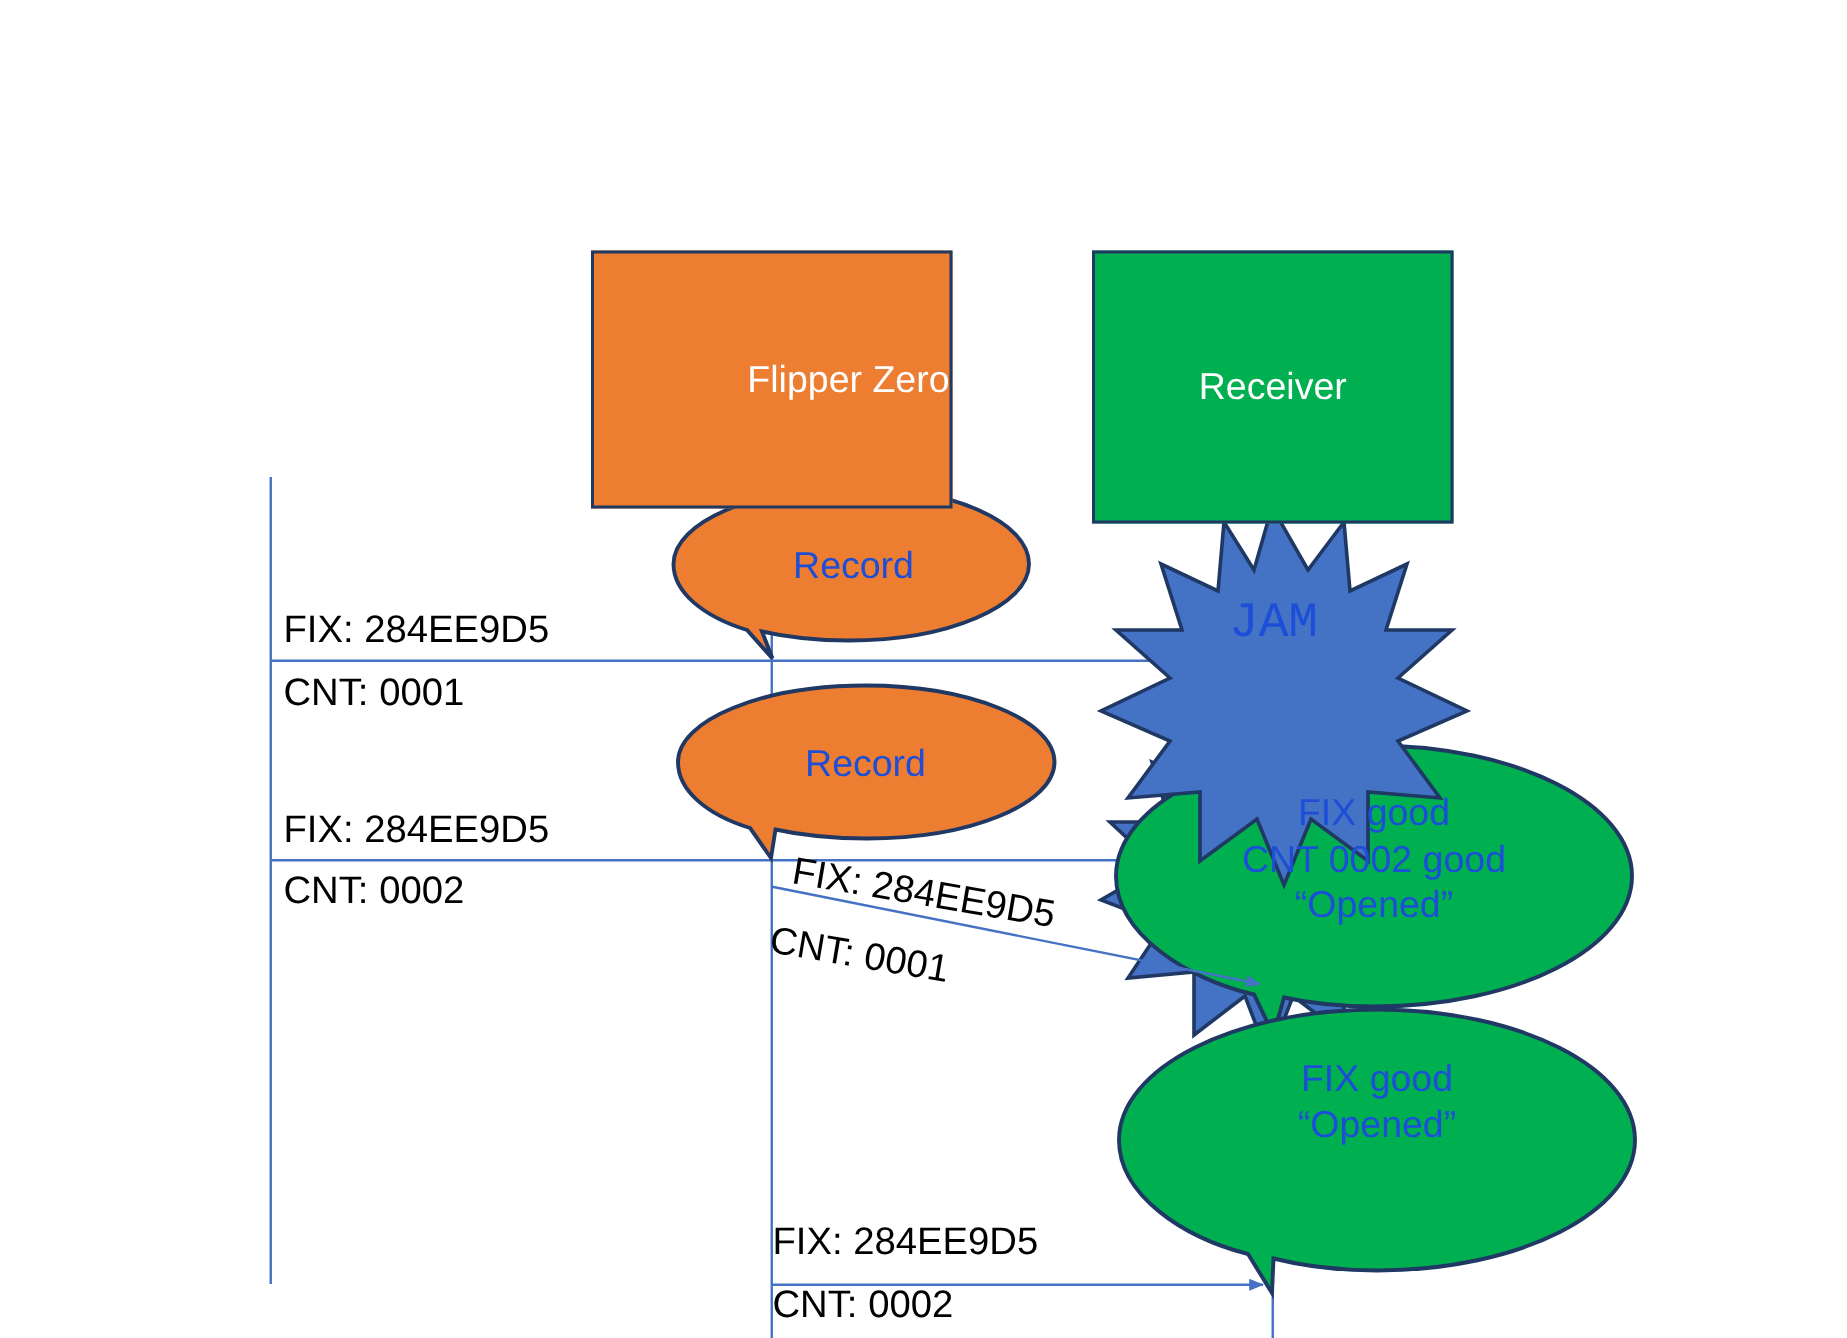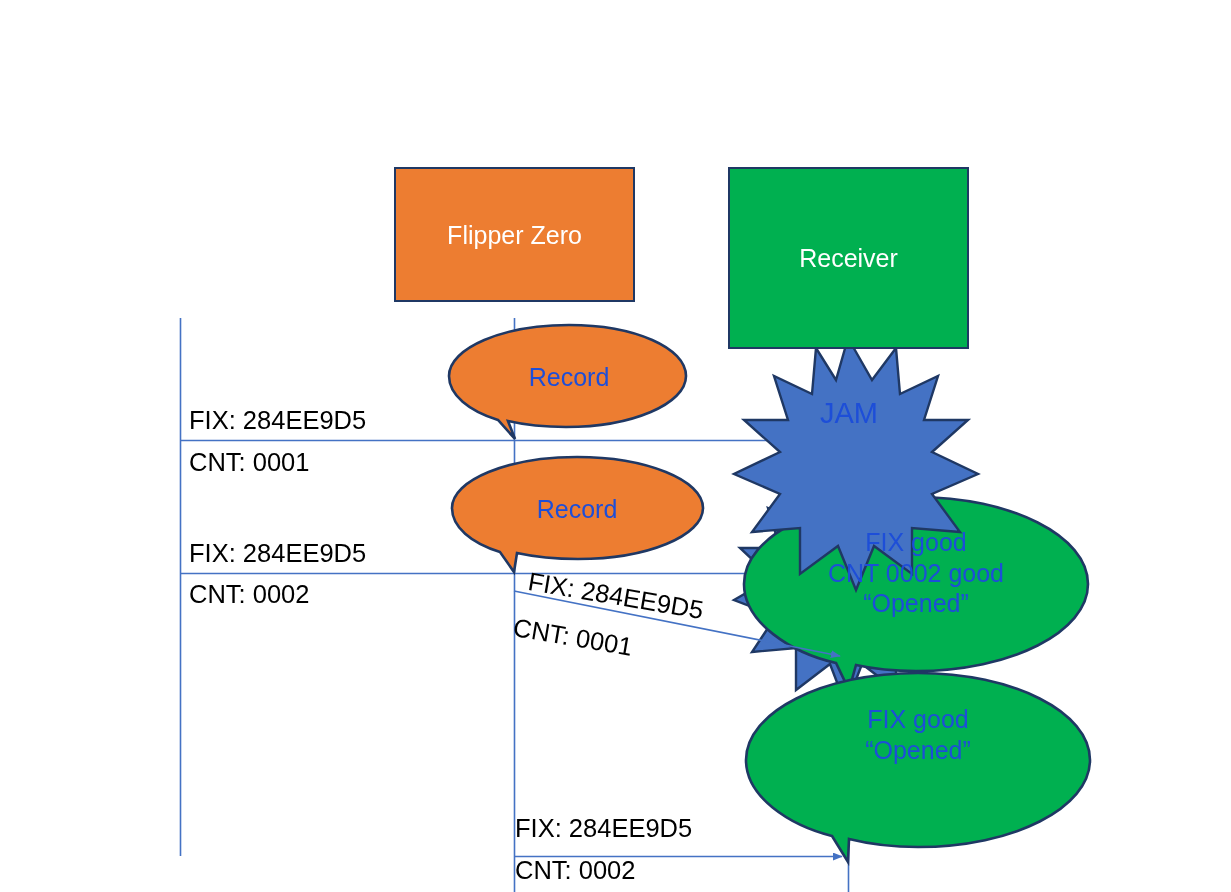--- a/index.html
+++ b/index.html
@@ -55,22 +55,23 @@
     color: #1d4ed8;
     text-align: center;
     white-space: nowrap;
     pointer-events: none;
   }
   .callout-label {
     font-size: 25px;
     line-height: 1.22;
   }
   .star-label {
-    font-size: 29px;
+    font-size: 33px;
     line-height: 1.2;
+    font-family: Liberation Mono, monospace;
   }
   .msg-label {
     position: absolute;
     color: #000000;
     font-size: 25.5px;
     line-height: 1.18;
     white-space: nowrap;
   }
   .msg-label.rot {
     transform: rotate(9.6deg);
@@ -109,21 +110,21 @@
 
     <path d="M703,508 C703,536 647,559 578,559 C556,559 535,557 517,553 L514,572 L500,552 C471,543 452,527 452,508 C452,480 508,457 577,457 C646,457 703,480 703,508 Z" fill="#ED7D31" stroke="#1F3864" stroke-width="2.6"></path>
 
     <line x1="514" y1="591" x2="840" y2="656" stroke="#4472C4" stroke-width="1.6" marker-end="url(#arrowBlue)"></line>
 
     <line x1="514" y1="856.5" x2="842" y2="856.5" stroke="#4472C4" stroke-width="1.6" marker-end="url(#arrowBlue)"></line>
   </svg>
 
 
 
-  <div class="actor-box" style="left:394px; top:167px; width:241px; height:135px; background:#ED7D31;">
+  <div class="actor-box" style="left:394px; top:167px; width:241px; height:172px; background:#ED7D31;justify-content:flex-end;">
     <span class="actor-label">Flipper Zero</span>
   </div>
 
   <div class="actor-box" style="left:728px; top:167px; width:241px; height:182px; background:#00B050;">
     <span class="actor-label">Receiver</span>
   </div>
 
   <div class="shape-label star-label" style="left:794px; top:396px; width:110px;">JAM</div>
 
   <div class="shape-label callout-label" style="left:510px; top:362px; width:118px;">Record</div>

